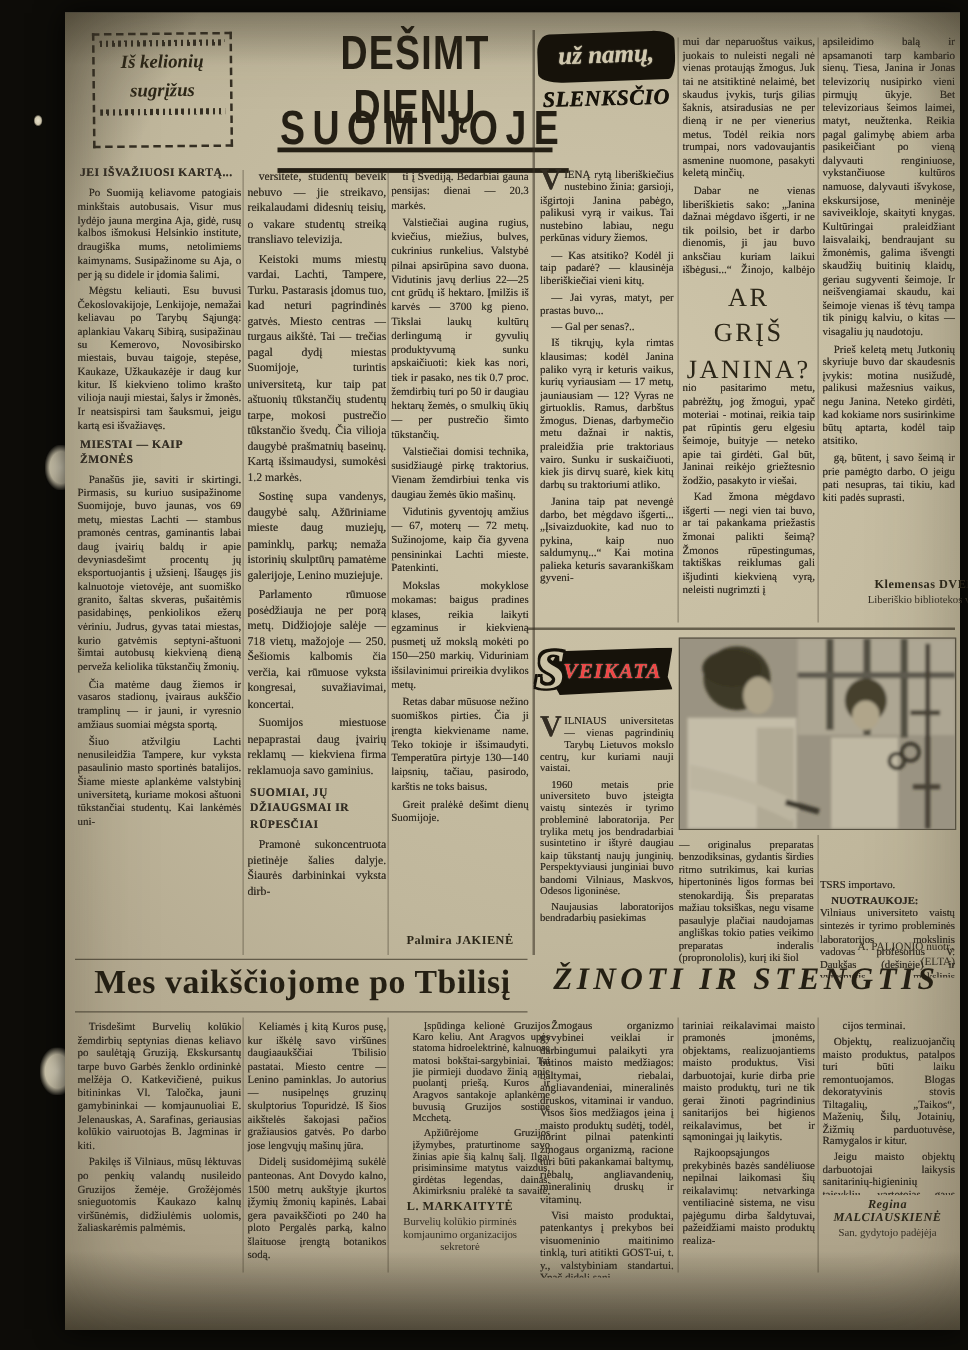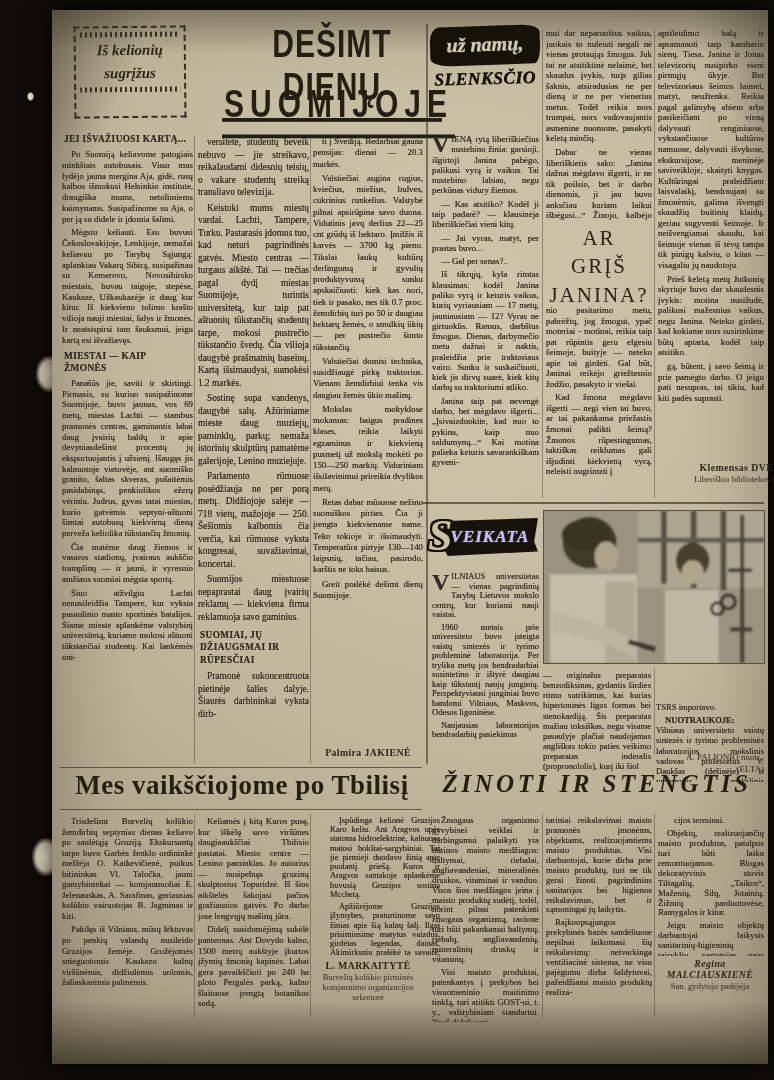--- a/index.html
+++ b/index.html
@@ -46,21 +46,21 @@
       border-radius:10px 18px 6px 20px / 14px 8px 18px 8px;text-shadow:0 0 1px #efe7cc;}
   #logo .l2{margin-top:3px;color:#17130a;font-weight:700;font-style:italic;font-size:17.5px;
       letter-spacing:.5px;transform:rotate(-1.5deg);text-shadow:.4px .4px 0 #17130a;}
   
   #ar-head{left:492px;top:214px;width:110px;text-align:center;color:#2a2517;}
   #ar-head .ar-line{display:block;font-size:21px;letter-spacing:2px;line-height:1.35;font-weight:500;}
   
   #sv-banner{left:376px;top:500px;width:112px;height:58px;}
   #sv-banner .ribbon{position:absolute;left:14px;top:8px;width:96px;height:38px;background:#16120a;
       clip-path:polygon(0 30%,5% 8%,100% 0,96% 62%,100% 88%,6% 100%,0 72%);
-      color:#c4b5fd;font-style:italic;font-weight:700;font-size:17px;letter-spacing:1px;
+      color:#ef4444;font-style:italic;font-weight:700;font-size:17px;letter-spacing:1px;
       display:flex;align-items:center;justify-content:center;text-shadow:0 0 1px #efe7cc;}
   #sv-banner .big-s{position:absolute;left:0;top:0;font-size:44px;line-height:52px;font-weight:700;
       font-style:italic;color:#cbc2a6;text-shadow:0 0 0 #16120a, 2px 2px 0 #16120a,-2px 2px 0 #16120a,2px -2px 0 #16120a,-2px -2px 0 #16120a, 0 2px 0 #16120a,0 -2px 0 #16120a,2px 0 0 #16120a,-2px 0 0 #16120a;}
   
   #tbi-head{left:8px;top:760px;width:364px;text-align:center;font-weight:700;font-size:27px;
       color:#241f13;letter-spacing:.5px;white-space:nowrap;}
   #zin-head{left:378px;top:760px;width:334px;text-align:center;font-weight:700;font-style:italic;
       font-size:25px;letter-spacing:3.5px;color:#241f13;white-space:nowrap;}
   
   #photo{left:491px;top:500px;width:222px;height:154px;border:1px solid #565040;background:#9d9685;}
@@ -118,20 +118,21 @@
       <p class="p">Parlamento rūmuose posėdžiauja ne per porą metų. Didžiojoje salėje — 718 vietų, mažojoje — 250. Šešiomis kalbomis čia verčia, kai rūmuose vyksta kongresai, suvažiavimai, koncertai.</p>
       <p class="p">Suomijos miestuose nepaprastai daug įvairių reklamų — kiekviena firma reklamuoja savo gaminius.</p>
       <div class="subh">SUOMIAI, JŲ DŽIAUGSMAI IR RŪPESČIAI</div>
       <p class="p">Pramonė sukoncentruota pietinėje šalies dalyje. Šiaurės darbininkai vyksta dirb-</p>
     </div>
 
     <div id="col3x" class="col" style="left:261px;top:126px;width:110px;height:606px;">
       <p class="p">ti į Švediją. Bedarbiai gauna pensijas: dienai — 20.3 markės.</p>
       <p class="p">Valstiečiai augina rugius, kviečius, miežius, bulves, cukrinius runkelius. Valstybė pilnai apsirūpina savo duona. Vidutinis javų derlius 22—25 cnt grūdų iš hektaro. Įmilžis iš karvės — 3700 kg pieno. Tikslai laukų kultūrų derlingumą ir gyvulių produktyvumą sunku apskaičiuoti: kiek kas nori, tiek ir pasako, nes tik 0.7 proc. žemdirbių turi po 50 ir daugiau hektarų žemės, o smulkių ūkių — per pustrečio šimto tūkstančių.</p>
       <p class="p">Valstiečiai domisi technika, susidžiaugė pirkę traktorius. Vienam žemdirbiui tenka vis daugiau žemės ūkio mašinų.</p>
+      <p class="p">Vidutinis gyventojų amžius — 67, moterų — 72 metų. Sužinojome, kaip čia gyvena pensininkai Lachti mieste. Patenkinti.</p>
       <p class="p">Mokslas mokyklose mokamas: baigus pradines klases, reikia laikyti egzaminus ir kiekvieną pusmetį už mokslą mokėti po 150—250 markių. Viduriniam išsilavinimui prireikia dvylikos metų.</p>
       <p class="p">Retas dabar mūsuose nežino suomiškos pirties. Čia ji įrengta kiekviename name. Teko tokioje ir išsimaudyti. Temperatūra pirtyje 130—140 laipsnių, tačiau, pasirodo, karštis ne toks baisus.</p>
       <p class="p">Greit pralėkė dešimt dienų Suomijoje.</p>
     </div>
     <div class="abs byname" style="left:261px;top:737px;width:110px;">Palmira JAKIENĖ</div>
 
     <div id="logo" class="abs">
       <div class="blob">už namų,</div>
       <div class="l2">SLENKSČIO</div>
     </div>

